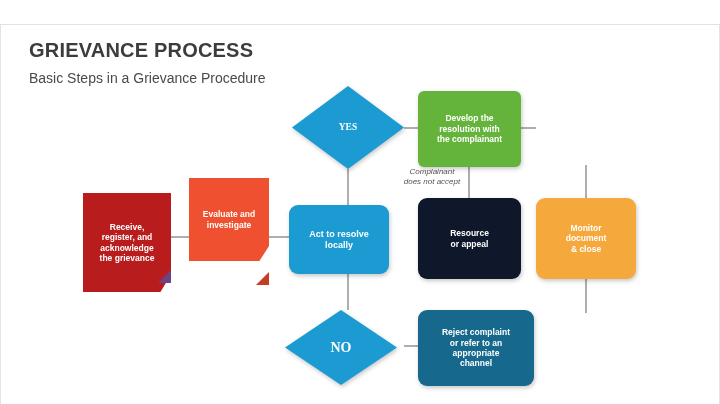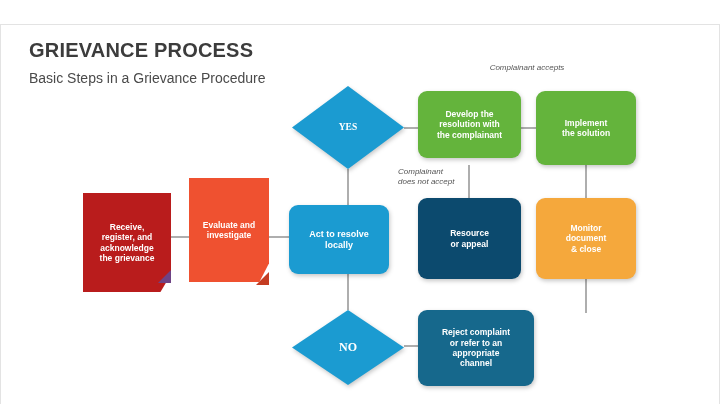--- a/index.html
+++ b/index.html
@@ -105,66 +105,61 @@
       <line x1="468" y1="140" x2="468" y2="173"></line>
 
       <line x1="585" y1="140" x2="585" y2="173"></line>
 
       <line x1="403" y1="321" x2="417" y2="321"></line>
 
       <line x1="585" y1="254" x2="585" y2="288"></line>
     </g>
   </svg>
 
-  <div class="edge-label" style="left:461px;top:38px;width:130px;">Complainant accepts</div>
 
-  <div class="edge-label" style="left: 397px; top: 142px; width: 68px; text-align: left; white-space: pre-line;">Complainant
+  <div class="edge-label" style="left: 397px; top: 142px; width: 68px; text-align: center; white-space: pre-line;">Complainant
 does not accept</div>
 
   <div class="node doc" style="left:82px;top:168px;width:88px;height:99px;background:#b91c1c;font-size:8.5px;">
     <span style="white-space: pre-line;">Receive,
 register, and
 acknowledge
 the grievance</span>
   </div>
   <div class="fold" style="left:157px;top:245px;background:#6E4385;"></div>
 
-  <div class="node doc" style="left:188px;top:153px;width:80px;height:104px;background:#EF5130;font-size:8.5px;">
+  <div class="node doc" style="left:188px;top:153px;width:80px;height:83px;background:#EF5130;font-size:8.5px;">
     <span style="white-space: pre-line;">Evaluate and
 investigate</span>
   </div>
   <div class="fold" style="left:255px;top:247px;background:#C43C22;"></div>
 
   <div class="node rr" style="left:288px;top:180px;width:100px;height:69px;background:#1B9BD1;font-size:9px;">
     <span style="white-space: pre-line;">Act to resolve
 locally</span>
   </div>
 
   <div class="node dia" style="left:291px;top:61px;width:112px;height:83px;font-size:9.5px;">
     <div class="inner" style="background:#1B9BD1;"></div>
     <span>YES</span>
   </div>
 
-  <div class="node dia" style="left:291px;top:285px;width:112px;height:75px;font-size:12px;">
+  <div class="node dia" style="left:284px;top:285px;width:112px;height:75px;font-size:14px;">
     <div class="inner" style="background:#1B9BD1;"></div>
     <span>NO</span>
   </div>
 
-  <div class="node rr" style="left:417px;top:66px;width:103px;height:67px;background:#64B43C;font-size:8.5px;">
+  <div class="node rr" style="left:417px;top:66px;width:103px;height:76px;background:#64B43C;font-size:8.5px;border-radius:6px;">
     <span style="white-space: pre-line;">Develop the
 resolution with
 the complainant</span>
   </div>
 
-  <div class="node rr" style="left:535px;top:66px;width:100px;height:74px;background:#64B43C;font-size:8.5px;">
-    <span style="white-space: pre-line;">Implement
-the solution</span>
-  </div>
 
-  <div class="node rr" style="left:417px;top:173px;width:103px;height:81px;background:#0c4a6e;font-size:8.5px;">
+  <div class="node rr" style="left:417px;top:173px;width:103px;height:81px;background:#0f172a;font-size:8.5px;">
     <span style="white-space: pre-line;">Resource
 or appeal</span>
   </div>
 
   <div class="node rr" style="left:535px;top:173px;width:100px;height:81px;background:#F5A83C;font-size:8.5px;justify-content:center;">
     <span style="white-space: pre-line;">Monitor
 document
 &amp; close</span>
   </div>
 

